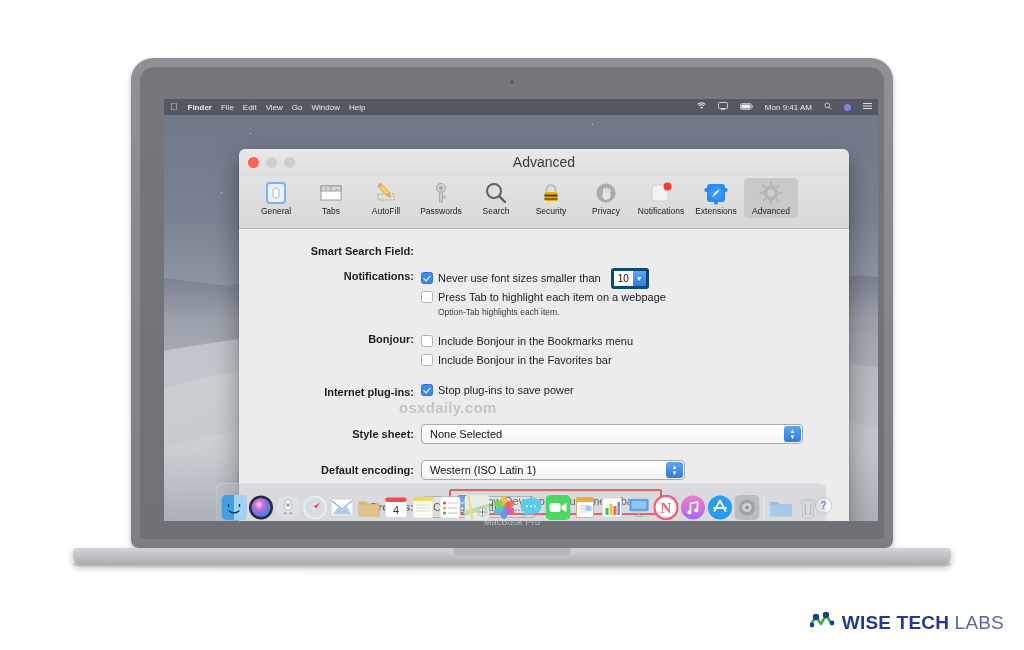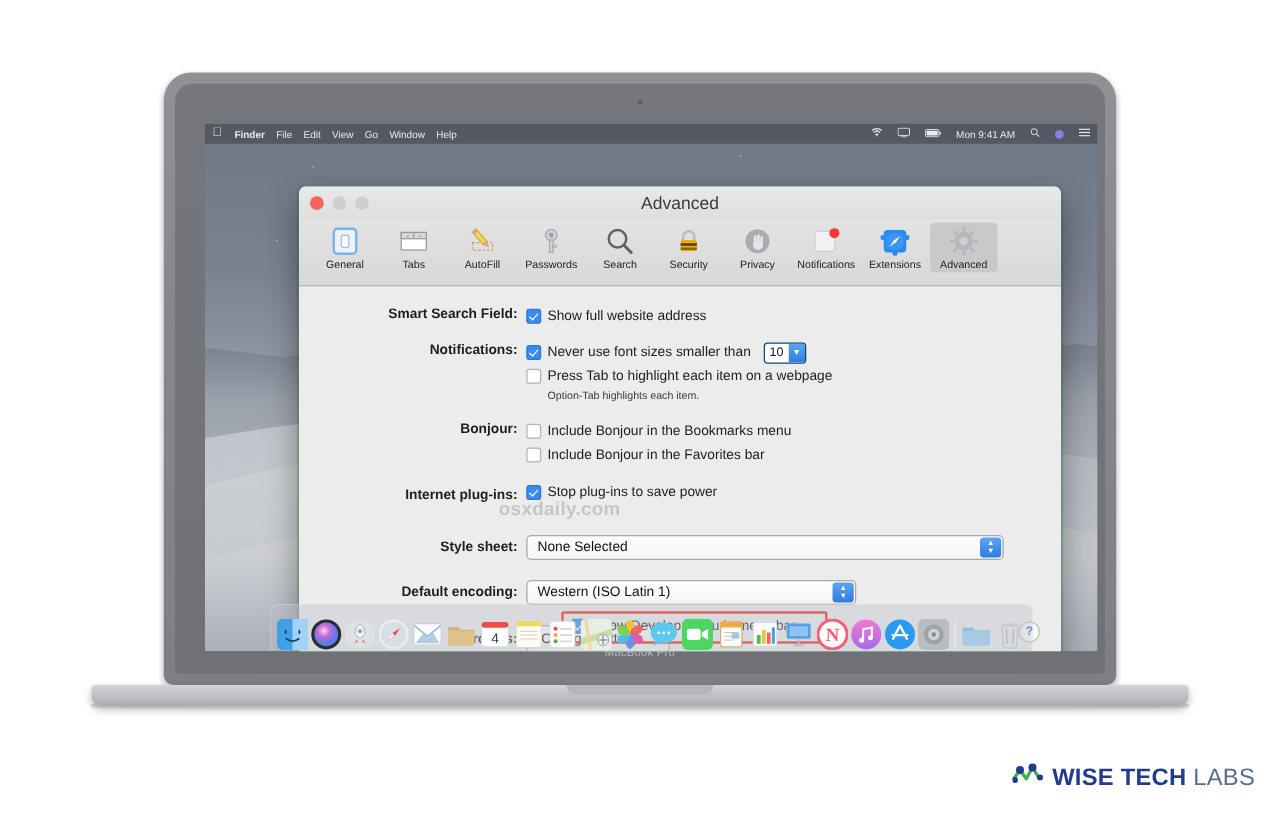--- a/index.html
+++ b/index.html
@@ -74,21 +74,21 @@
   .mb-item{white-space:nowrap;}
   .mb-item.bold{font-weight:bold;}
   .apple{font-size:10px;line-height:1;margin-right:1px;}
   .mb-ico{display:inline-block;line-height:1;}
   .siri-dot{width:7px;height:7px;border-radius:50%;
     background:linear-gradient(140deg,#b86cd6,#5d8ef0);display:inline-block;}
 
   
   .prefs{
     position:absolute;left:75px;top:50px;width:610px;height:378px;
-    background:#22c55e;border-radius:6px;
+    background:#0ea5e9;border-radius:6px;
     box-shadow:0 10px 26px rgba(0,0,0,.38),0 1px 2px rgba(0,0,0,.3);
     overflow:hidden;
     font-size:11px;color:#1d1d1f;
   }
   .titlebar{
     position:relative;height:27px;
     background:linear-gradient(180deg,#e9e9e9,#dedede);
     border-bottom:none;
   }
   .lights{position:absolute;left:9px;top:8px;display:flex;gap:7px;}
@@ -131,21 +131,21 @@
   .cb.on{background:#3b8aee;border-color:#2f77d6;}
   .cb.on:after{
     content:"";position:absolute;left:3px;top:1px;width:3px;height:6px;
     border:solid #fff;border-width:0 1.6px 1.6px 0;transform:rotate(42deg);
   }
   .hint{font-size:8.5px;color:#3a3a3c;margin-left:17px;margin-top:2px;}
 
   
   .minicombo{
     display:inline-flex;align-items:stretch;height:15px;margin-left:5px;
-    border:1px solid #0c4a6e;border-radius:3px;overflow:hidden;background:#fff;
+    border:3px solid #0c4a6e;border-radius:3px;overflow:hidden;background:#fff;
     vertical-align:middle;
   }
   .minicombo .val{padding:0 4px;font-size:10px;line-height:15px;color:#111;}
   .minicombo .arw{
     width:13px;background:linear-gradient(180deg,#5fa3f5,#2d7de0);
     display:flex;align-items:center;justify-content:center;color:#fff;font-size:7px;
   }
 
   
   .popup{
@@ -429,26 +429,20 @@
               </div>
 
             </div>
 
             <div class="content">
 
               <div class="watermark">osxdaily.com</div>
 
               <div class="row" style="padding-top:16px;">
                 <div class="lbl">Smart Search Field:</div>
-                <div class="fld">
-                  <div class="cbrow">
-                    <span class="cb on"></span>
-                    <span class="cbtxt">Show full website address</span>
-                  </div>
-                </div>
               </div>
 
               <div class="row" style="padding-top:13px;">
                 <div class="lbl">Notifications:</div>
                 <div class="fld">
                   <div class="cbrow">
                     <span class="cb on"></span>
                     <span class="cbtxt">Never use font sizes smaller than</span>
                     <span class="minicombo">
                       <span class="val">10</span>

